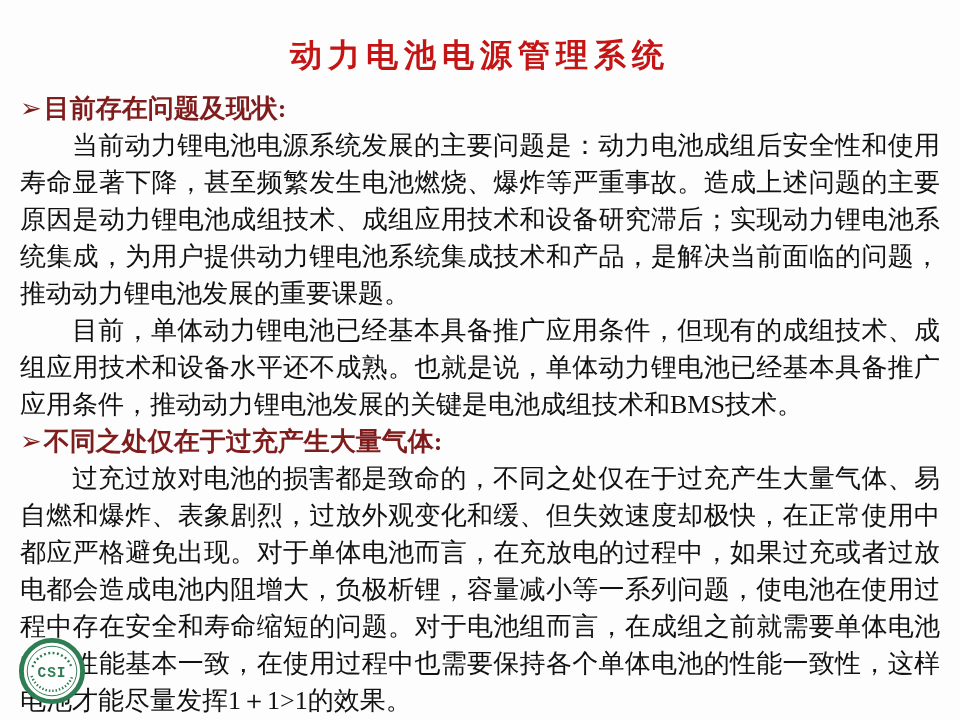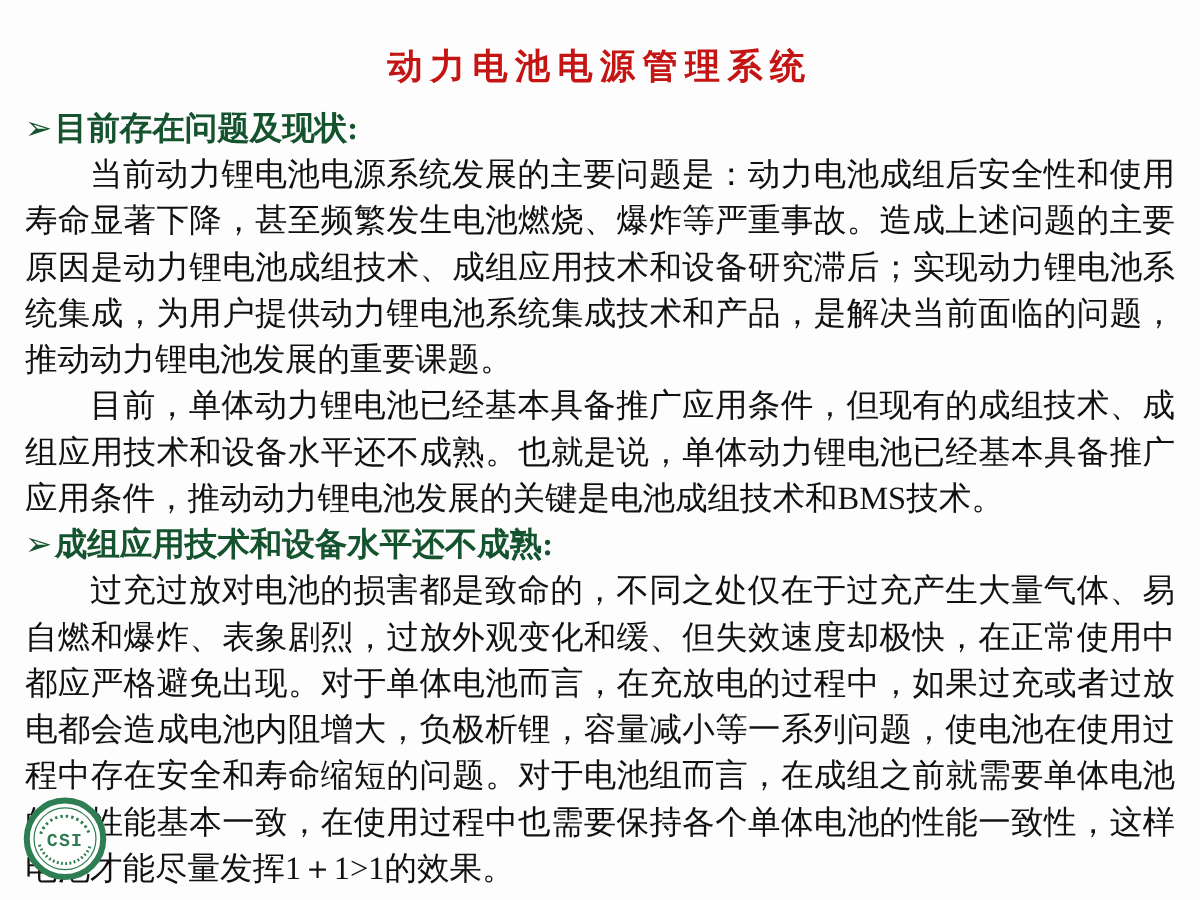--- a/index.html
+++ b/index.html
@@ -12,33 +12,33 @@
     width: 960px;
     height: 720px;
     background: #fdfdfd;
     overflow: hidden;
     font-family: "Liberation Serif", "DejaVu Serif", serif;
     color: #111111;
   }
   .title {
     margin: 34px 0 12px 0;
     text-align: center;
-    font-size: 28px;
+    font-size: 32px;
     font-weight: bold;
     letter-spacing: 6px;
     color: #C41414;
   }
   .content {
     padding: 0 20px 0 20px;
     font-size: 26px;
     line-height: 37px;
     text-align: justify;
   }
   .heading {
-    color: #14532d;
+    color: #7f1d1d;
     font-weight: bold;
   }
   .heading .bullet {
     font-weight: normal;
     margin-right: 2px;
   }
   .content p {
     margin: 0;
     text-indent: 2em;
     font-weight: normal;
@@ -62,21 +62,21 @@
   <div class="content">
 
     <div class="heading">
       <span class="bullet">➢</span><span>目前存在问题及现状:</span>
     </div>
 
     <p>当前动力锂电池电源系统发展的主要问题是：动力电池成组后安全性和使用寿命显著下降，甚至频繁发生电池燃烧、爆炸等严重事故。造成上述问题的主要原因是动力锂电池成组技术、成组应用技术和设备研究滞后；实现动力锂电池系统集成，为用户提供动力锂电池系统集成技术和产品，是解决当前面临的问题，推动动力锂电池发展的重要课题。</p>
     <p>目前，单体动力锂电池已经基本具备推广应用条件，但现有的成组技术、成组应用技术和设备水平还不成熟。也就是说，单体动力锂电池已经基本具备推广应用条件，推动动力锂电池发展的关键是电池成组技术和BMS技术。</p>
 
     <div class="heading">
-      <span class="bullet">➢</span><span>成组应用技术和设备水平还不成熟:</span>
+      <span class="bullet">➢</span><span>不同之处仅在于过充产生大量气体:</span>
     </div>
 
     <p>过充过放对电池的损害都是致命的，不同之处仅在于过充产生大量气体、易自燃和爆炸、表象剧烈，过放外观变化和缓、但失效速度却极快，在正常使用中都应严格避免出现。对于单体电池而言，在充放电的过程中，如果过充或者过放电都会造成电池内阻增大，负极析锂，容量减小等一系列问题，使电池在使用过程中存在安全和寿命缩短的问题。对于电池组而言，在成组之前就需要单体电池的电性能基本一致，在使用过程中也需要保持各个单体电池的性能一致性，这样电池才能尽量发挥1＋1&gt;1的效果。</p>
 
   </div>
 
   <div class="logo">
     <svg viewBox="0 0 70 70" width="68" height="68">
       <circle cx="35" cy="35" r="31.5" fill="#ffffff" stroke="#2F7D52" stroke-width="5"></circle>
       <circle cx="35" cy="35" r="25.5" fill="none" stroke="#2F7D52" stroke-width="1"></circle>

